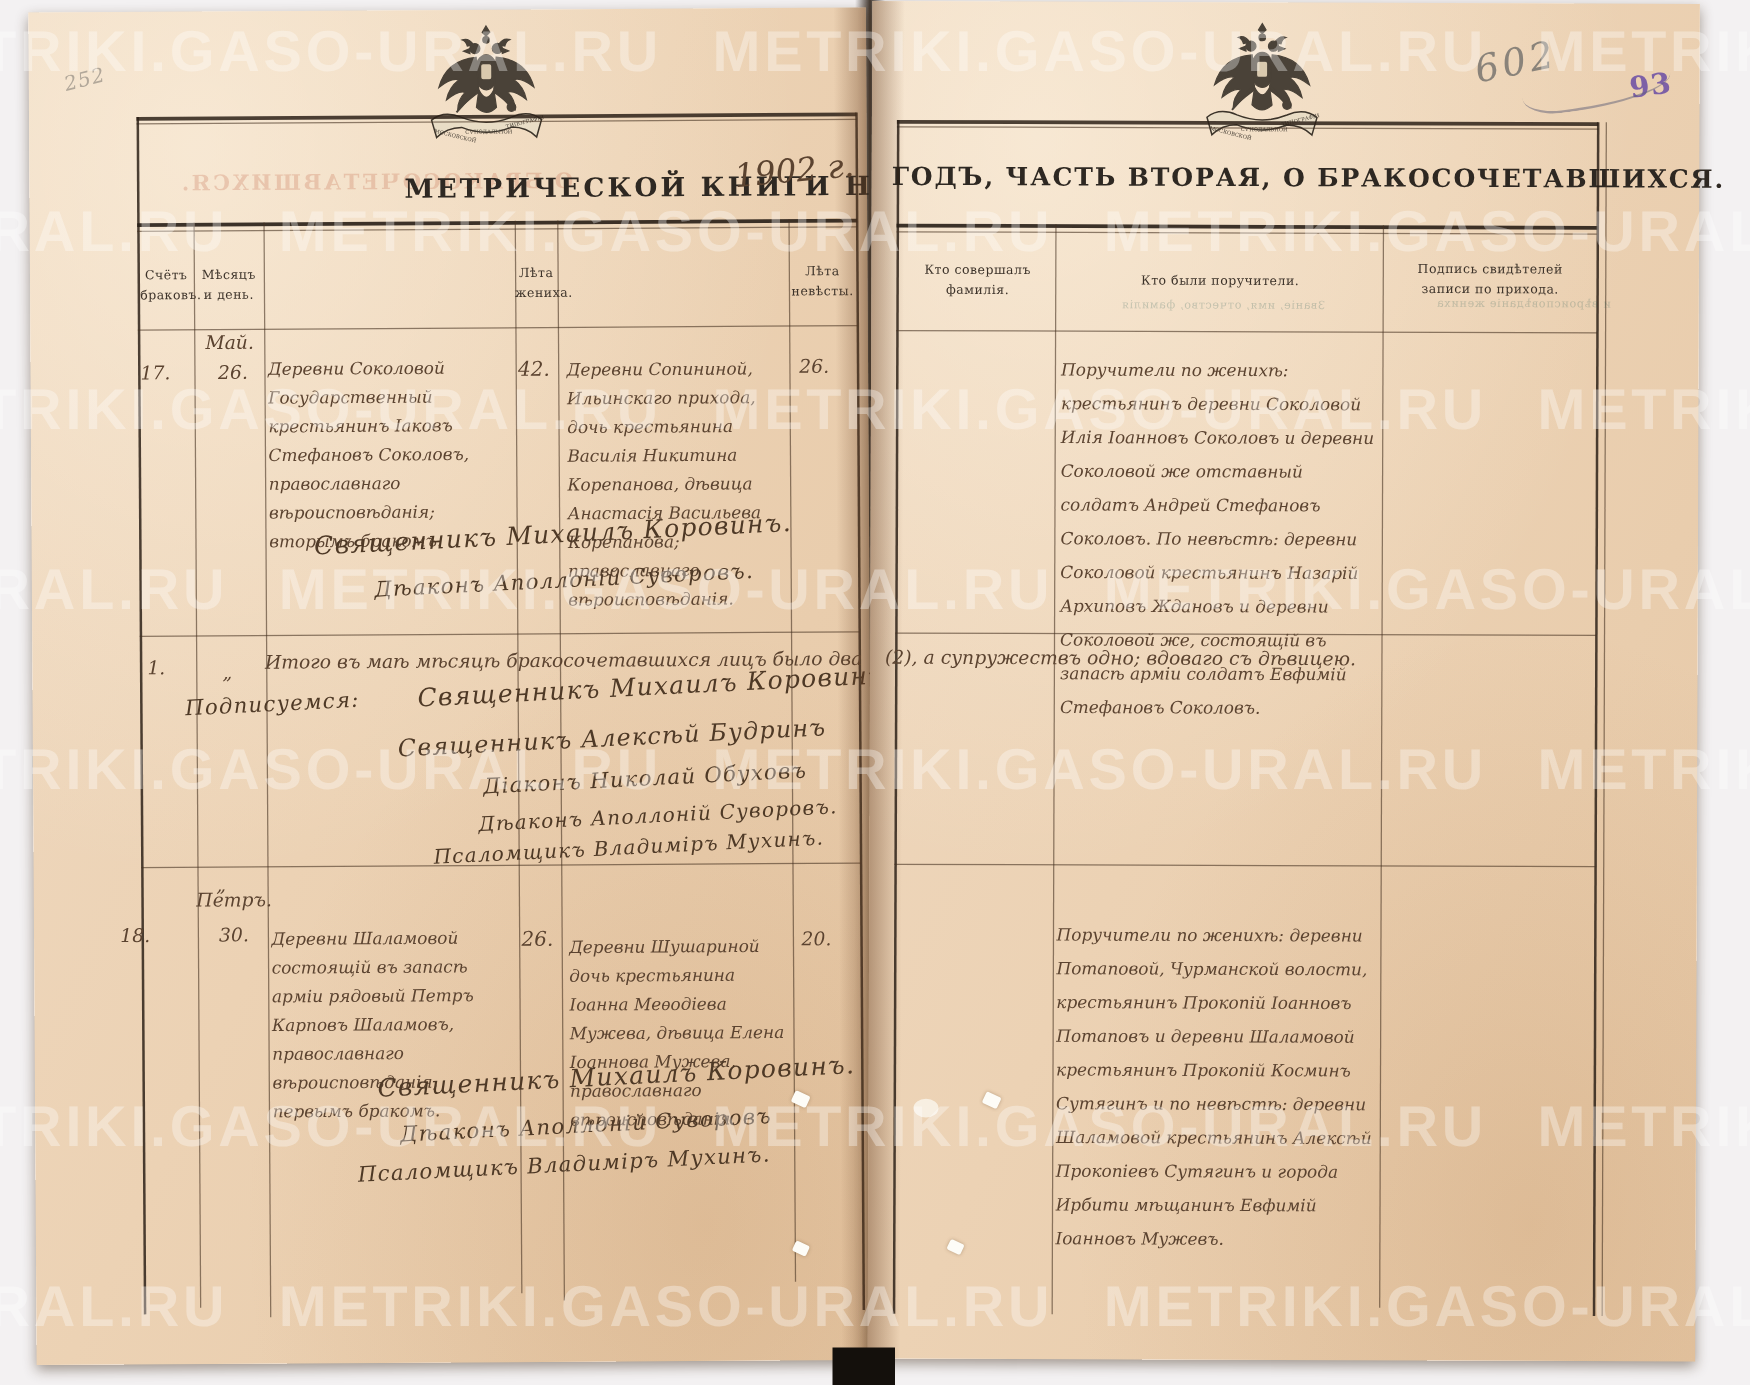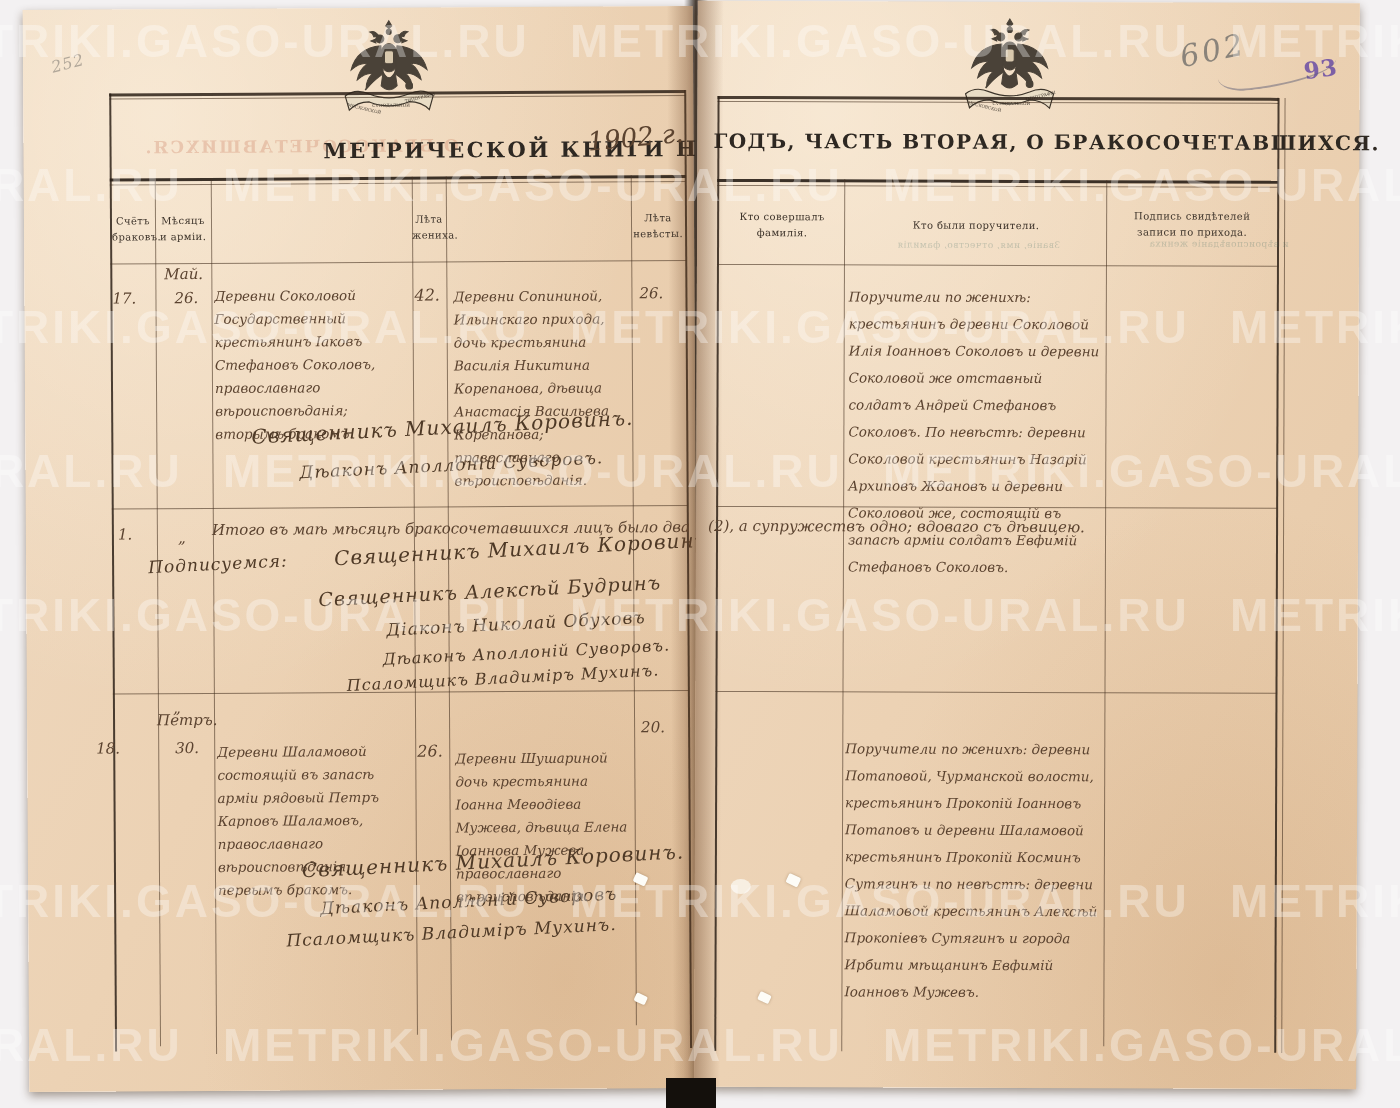--- a/index.html
+++ b/index.html
@@ -123,21 +123,21 @@
   <div class="hl" style="left:86px;top:254px;width:576px"></div>
   <div class="hl" style="left:86px;top:499px;width:576px"></div>
   <div class="hl" style="left:86px;top:684px;width:576px"></div>
   <div class="vl" style="left:131px;top:169px;height:868px"></div>
   <div class="vl" style="left:187px;top:169px;height:876px"></div>
   <div class="vl" style="left:388px;top:169px;height:858px"></div>
   <div class="vl" style="left:422px;top:169px;height:864px"></div>
   <div class="vl" style="left:607px;top:169px;height:850px"></div>
 
   <div class="pr colhead" style="left:88px;top:204px;width:42px">Счётъ браковъ.</div>
-  <div class="pr colhead" style="left:133px;top:204px;width:52px">Мѣсяцъ и арміи.</div>
+  <div class="pr colhead" style="left:133px;top:204px;width:52px">Мѣсяцъ и день.</div>
   <div class="pr colhead" style="left:388px;top:204px;width:34px">Лѣта жениха.</div>
   <div class="pr colhead" style="left:608px;top:204px;width:52px">Лѣта невѣсты.</div>
 
   <div class="num" style="left:88px;top:280px">17.</div>
   <div class="num" style="left:140px;top:256px">Май.</div>
   <div class="num" style="left:150px;top:280px">26.</div>
   <div class="hw" style="left:190px;top:276px;width:196px">Деревни Соколовой Государственный крестьянинъ Іаковъ Стефановъ Соколовъ, православнаго вѣроисповѣданія; вторымъ бракомъ.</div>
   <div class="num" style="left:390px;top:278px;font-size:16px">42.</div>
   <div class="hw" style="left:429px;top:278px;width:172px">Деревни Сопининой, Ильинскаго прихода, дочь крестьянина Василія Никитина Корепанова, дѣвица Анастасія Васильева Корепанова; православнаго вѣроисповѣданія.</div>
   <div class="num" style="left:615px;top:278px">26.</div>
@@ -154,21 +154,21 @@
   <div class="sig" style="left:356px;top:642px;font-size:16px">Дѣаконъ Аполлоній Суворовъ.</div>
   <div class="sig" style="left:320px;top:668px;font-size:16px">Псаломщикъ Владиміръ Мухинъ.</div>
 
   <div class="num" style="left:146px;top:690px">„</div>
   <div class="num" style="left:130px;top:702px">Петръ.</div>
   <div class="num" style="left:69px;top:730px">18.</div>
   <div class="num" style="left:148px;top:730px">30.</div>
   <div class="hw" style="left:190px;top:732px;width:196px">Деревни Шаламовой состоящій въ запасѣ арміи рядовый Петръ Карповъ Шаламовъ, православнаго вѣроисповѣданія, первымъ бракомъ.</div>
   <div class="num" style="left:390px;top:734px;font-size:16px">26.</div>
   <div class="hw" style="left:428px;top:740px;width:172px">Деревни Шушариной дочь крестьянина Іоанна Меѳодіева Мужева, дѣвица Елена Іоаннова Мужева, православнаго вѣроисповѣданія.</div>
-  <div class="num" style="left:614px;top:712px">20.</div>
+  <div class="num" style="left:614px;top:736px">20.</div>
   <div class="sig" style="left:274px;top:850px;font-size:20px">Священникъ Михаилъ Коровинъ.</div>
   <div class="sig" style="left:292px;top:890px;font-size:17px">Дѣаконъ Аполлоній Суворовъ</div>
   <div class="sig" style="left:258px;top:922px;font-size:17px">Псаломщикъ Владиміръ Мухинъ.</div>
 
   <div class="hole" style="left:606px;top:868px;width:13px;height:10px"></div>
   <div class="hole" style="left:606px;top:988px;width:12px;height:9px"></div>
 </div>
 
 <div class="page page-right">
 

